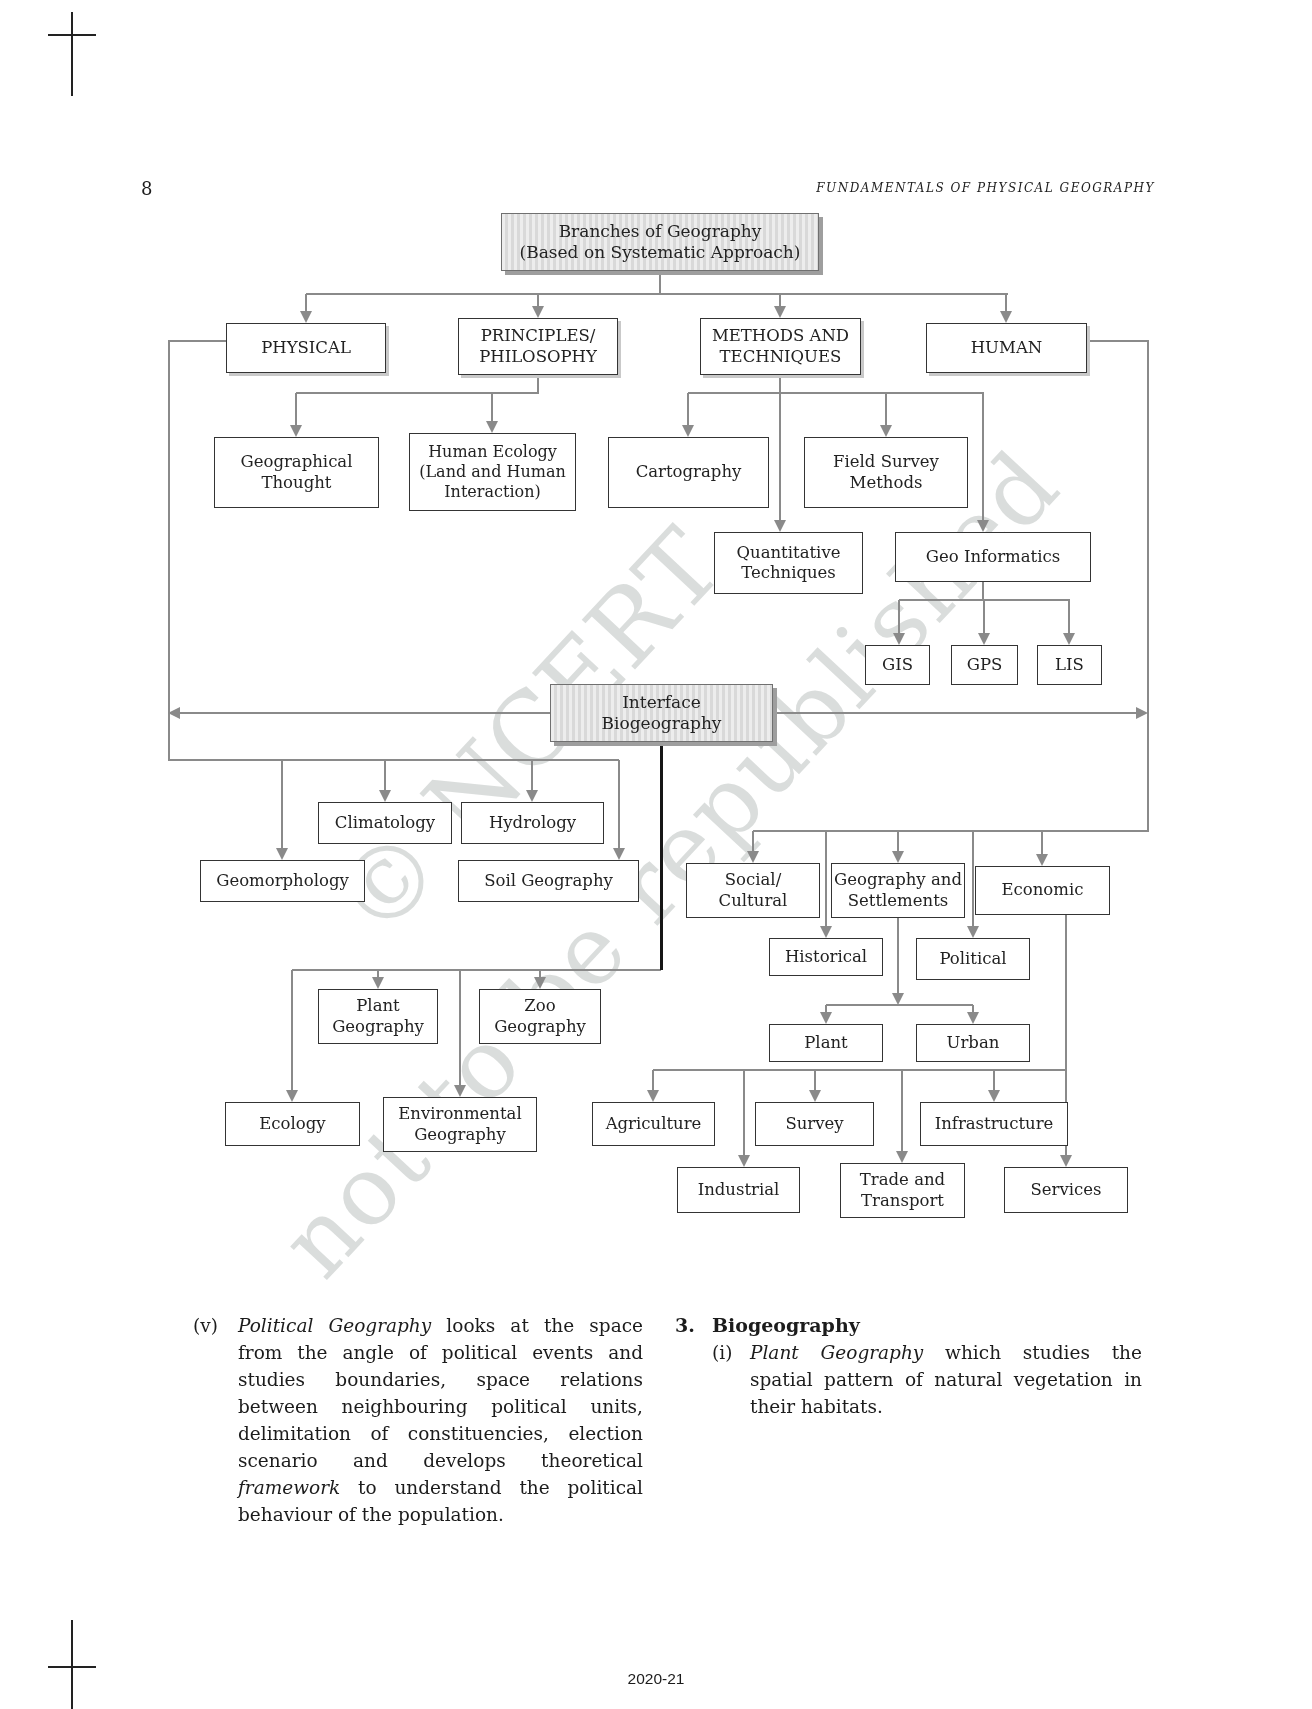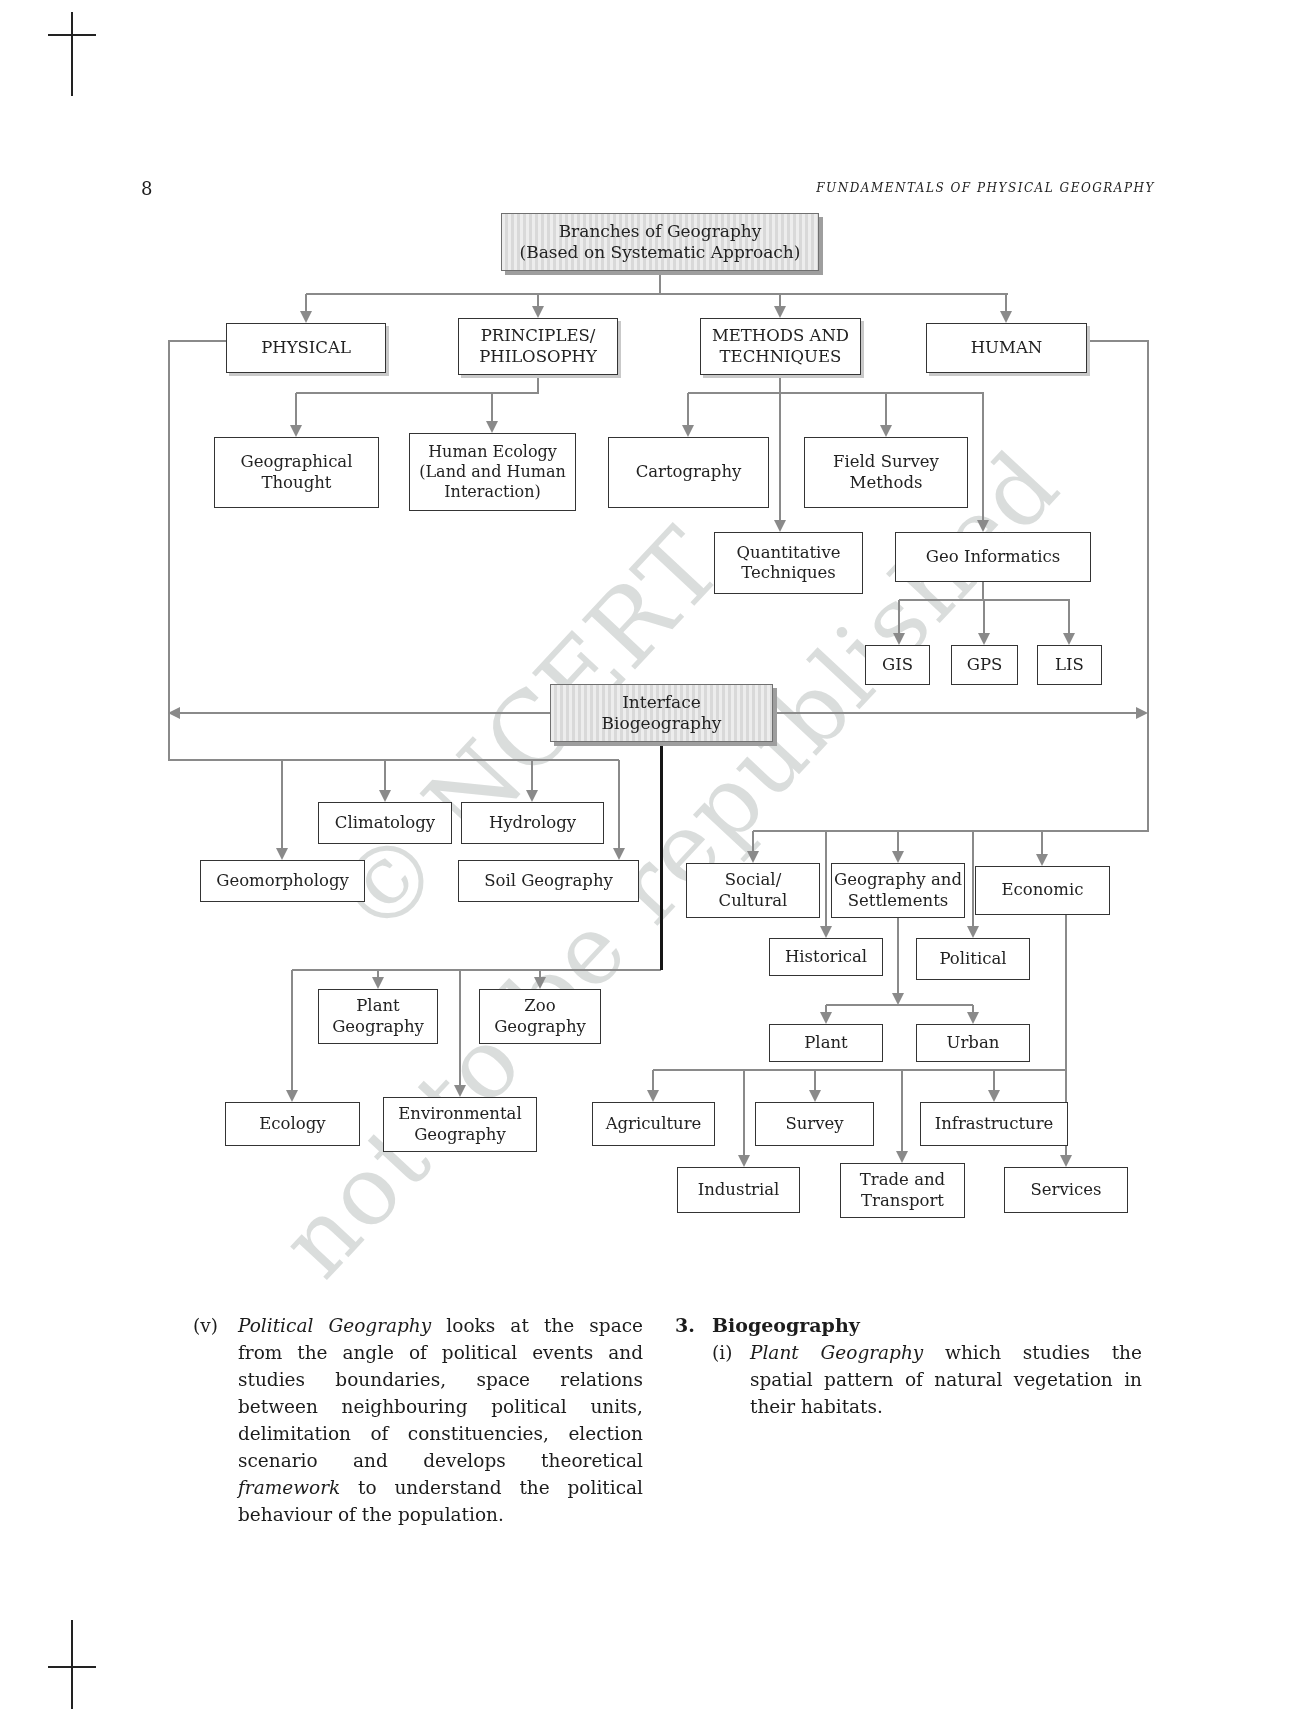--- a/index.html
+++ b/index.html
@@ -228,14 +228,15 @@
     <span class="bionum">3.</span>
     <div class="bioheading" style="margin-left:37px">Biogeography</div>
     <div class="bioitem">
       <span class="imark">(i)</span>
       <div class="itext">
         <em>Plant Geography</em><span> which studies the spatial pattern of natural vegetation in their habitats.</span>
       </div>
     </div>
   </div>
 
+  <div class="footer">2020-21</div>
 
 </div>
 
 </body></html>

